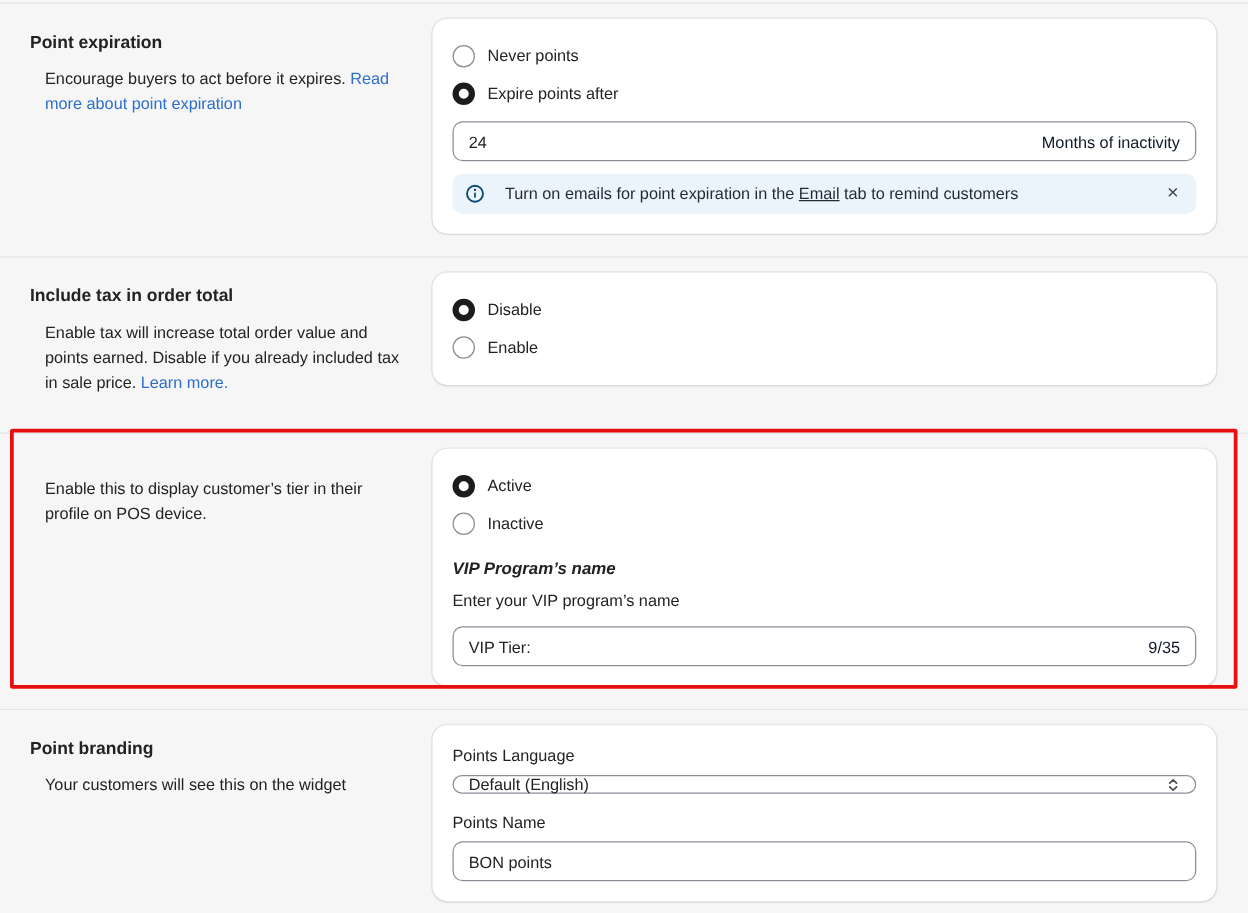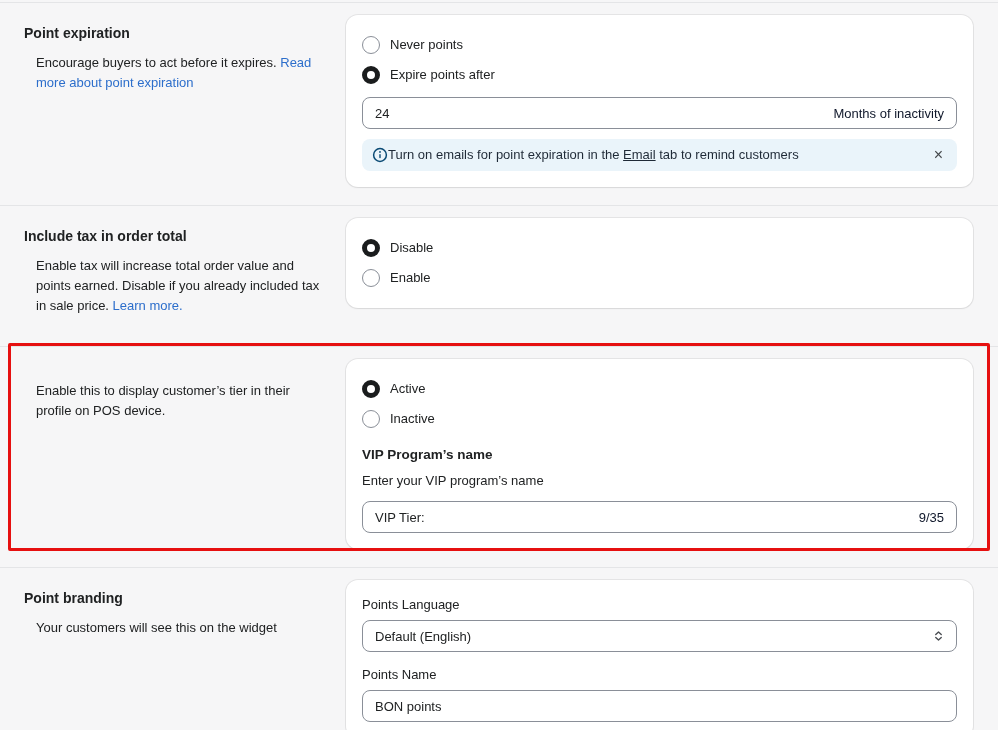--- a/index.html
+++ b/index.html
@@ -42,38 +42,38 @@
     border: 1px solid #8a8f98; border-radius: 8px; background: #fff; padding: 0 12px;
   }
   .text-field input {
     flex: 1; min-width: 0; border: none; outline: none; background: transparent;
     font: inherit; color: inherit; padding: 0;
   }
   .field-suffix { color: #0f172a; margin-left: 8px; white-space: nowrap; }
   .months-field { margin-top: 8px; }
 
   .banner {
-    margin-top: 10px; display: flex; align-items: center; gap: 0;
+    margin-top: 10px; display: flex; align-items: center; gap: 16px;
     background: #eaf4fa; border-radius: 8px; padding: 5px 8px 5px 10px; min-height: 32px; justify-content: flex-end;
   }
   .banner-icon { display: flex; align-items: center; flex-shrink: 0; }
   .banner-text { flex: 1; line-height: 18px; color: #1f2a37; }
   .banner-link { color: inherit; text-decoration: underline; cursor: pointer; }
   .banner-close {
     border: none; background: none; font-size: 16px; line-height: 1;
     color: #44474a; cursor: pointer; padding: 2px 6px; font-family: inherit; flex-shrink: 0;
   }
 
-  .subheading { font-weight: 700; font-size: 13.5px; line-height: 20px; margin: 12px 0 6px; }
+  .subheading { font-weight: 700; font-size: 13.5px; line-height: 20px; margin: 12px 0 6px; font-style: italic; }
   .help-text { margin: 0 0 10px; line-height: 20px; }
 
   .field-label { display: block; margin-bottom: 6px; line-height: 18px; }
   .field-group + .field-group { margin-top: 14px; }
   .select-field {
-    display: flex; align-items: center; justify-content: space-between; height: 32px;
+    display: flex; align-items: center; justify-content: space-between; height: 15px;
     border: 1px solid #8a8f98; border-radius: 8px; background: #fff; padding: 0 12px; cursor: pointer;
   }
 
   .highlight-box {
     position: absolute; left: 8px; right: 8px; top: -4px; bottom: 16px;
     border: 3px solid #e61010; border-radius: 2px; pointer-events: none; z-index: 5;
   }
 </style>
 </head>
 <body style="background: rgb(246, 246, 247);">

